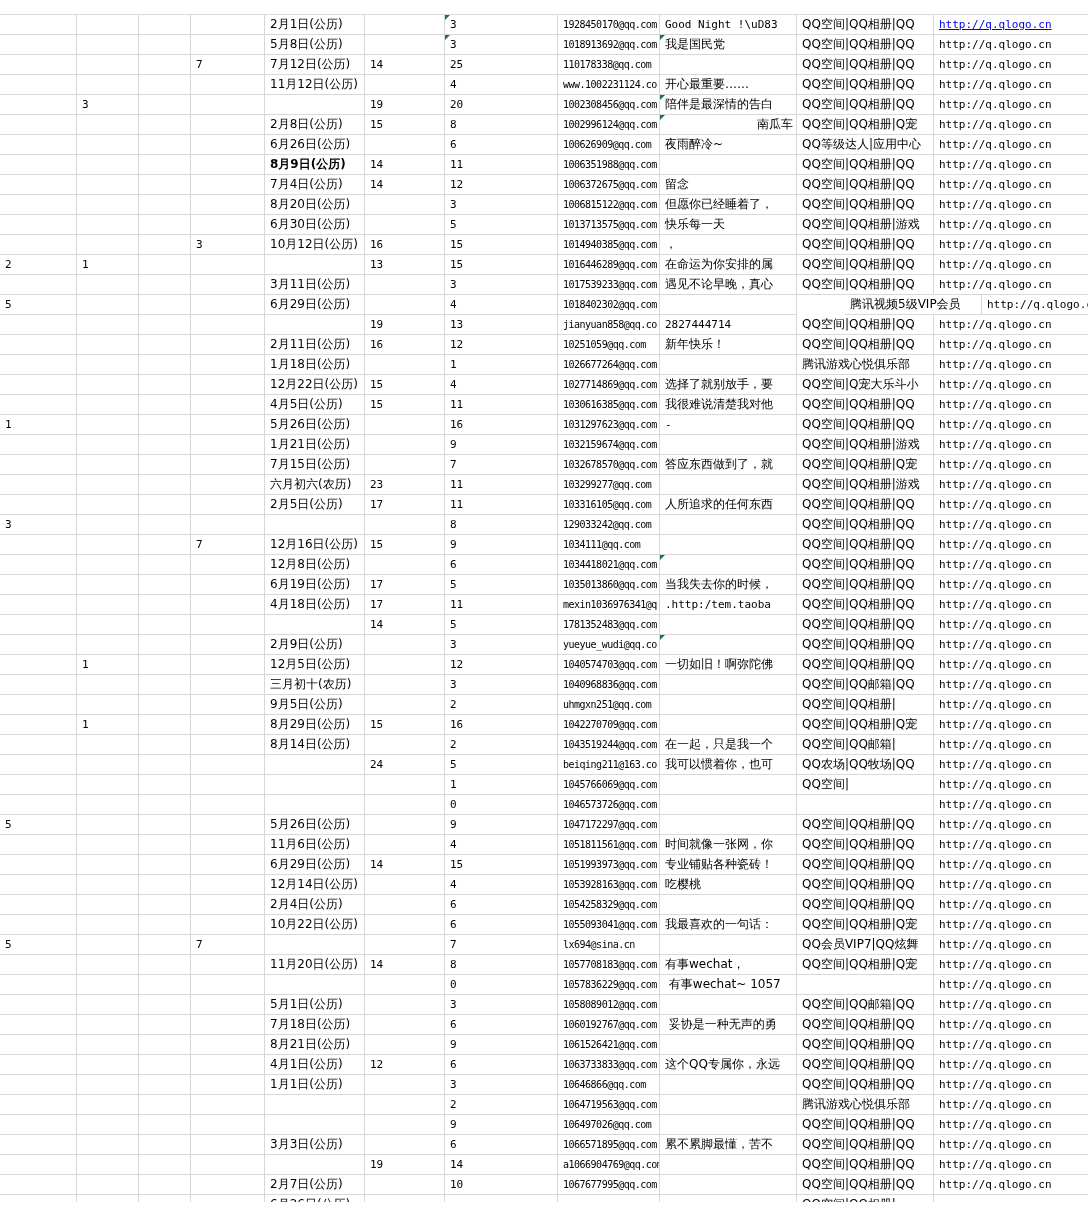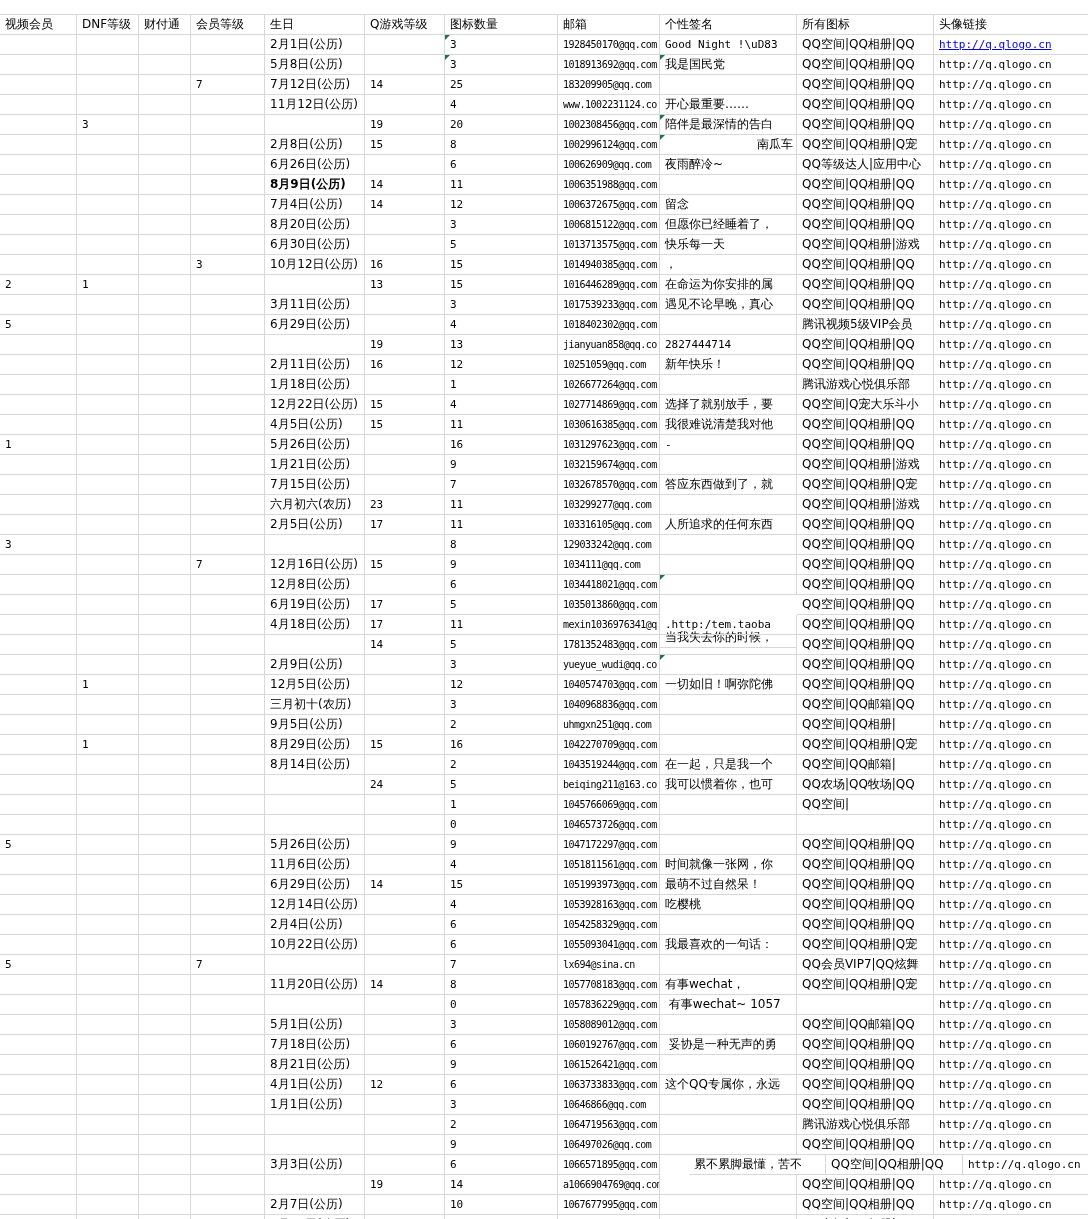--- a/index.html
+++ b/index.html
@@ -22,33 +22,20 @@
   .green-tri{position:absolute;top:0;left:0;width:0;height:0;
              border-top:5px solid #217346;border-right:5px solid transparent;}
   a.qlink{color:#0000ee;text-decoration:underline;}
 </style>
 </head>
 <body>
 
 <div class="sheet">
     <div class="topstrip"></div>
     <div class="row">
-      <div class="cell hdr" style="width: 77px;">视频会员</div>
-      <div class="cell hdr" style="width: 62px;">DNF等级</div>
-      <div class="cell hdr" style="width: 52px;">财付通</div>
-      <div class="cell hdr" style="width: 74px;">会员等级</div>
-      <div class="cell hdr" style="width: 100px;">生日</div>
-      <div class="cell hdr" style="width: 80px;">Q游戏等级</div>
-      <div class="cell hdr" style="width: 113px;">图标数量</div>
-      <div class="cell hdr" style="width: 102px;">邮箱</div>
-      <div class="cell hdr" style="width: 137px;">个性签名</div>
-      <div class="cell hdr" style="width: 137px;">所有图标</div>
-      <div class="cell last hdr" style="width: 154px;">头像链接</div>
-    </div>
-    <div class="row">
       <div class="cell c-num" style="width: 77px;"></div>
       <div class="cell c-num" style="width: 62px;"></div>
       <div class="cell c-num" style="width: 52px;"></div>
       <div class="cell c-num" style="width: 74px;"></div>
       <div class="cell c-cjk" style="width: 100px;">2月1日(公历)</div>
       <div class="cell c-num" style="width: 80px;"></div>
       <div class="cell c-num" style="width: 113px;">3<span class="green-tri"></span></div>
       <div class="cell c-email" style="width: 102px;">1928450170@qq.com</div>
       <div class="cell c-ascii" style="width: 137px;">Good Night !\uD83</div>
       <div class="cell c-cjk" style="width: 137px;">QQ空间|QQ相册|QQ</div>
@@ -68,21 +55,21 @@
       <div class="cell last c-link" style="width: 154px;">http://q.qlogo.cn</div>
     </div>
     <div class="row">
       <div class="cell c-num" style="width: 77px;"></div>
       <div class="cell c-num" style="width: 62px;"></div>
       <div class="cell c-num" style="width: 52px;"></div>
       <div class="cell c-num" style="width: 74px;">7</div>
       <div class="cell c-cjk" style="width: 100px;">7月12日(公历)</div>
       <div class="cell c-num" style="width: 80px;">14</div>
       <div class="cell c-num" style="width: 113px;">25</div>
-      <div class="cell c-email" style="width: 102px;">183209905@qq.com</div>
+      <div class="cell c-email" style="width: 102px;">110178338@qq.com</div>
       <div class="cell c-ascii" style="width: 137px;"></div>
       <div class="cell c-cjk" style="width: 137px;">QQ空间|QQ相册|QQ</div>
       <div class="cell last c-link" style="width: 154px;">http://q.qlogo.cn</div>
     </div>
     <div class="row">
       <div class="cell c-num" style="width: 77px;"></div>
       <div class="cell c-num" style="width: 62px;"></div>
       <div class="cell c-num" style="width: 52px;"></div>
       <div class="cell c-num" style="width: 74px;"></div>
       <div class="cell c-cjk" style="width: 100px;">11月12日(公历)</div>
@@ -226,21 +213,21 @@
     <div class="row">
       <div class="cell c-num" style="width: 77px;">5</div>
       <div class="cell c-num" style="width: 62px;"></div>
       <div class="cell c-num" style="width: 52px;"></div>
       <div class="cell c-num" style="width: 74px;"></div>
       <div class="cell c-cjk" style="width: 100px;">6月29日(公历)</div>
       <div class="cell c-num" style="width: 80px;"></div>
       <div class="cell c-num" style="width: 113px;">4</div>
       <div class="cell c-email" style="width: 102px;">1018402302@qq.com</div>
       <div class="cell c-ascii" style="width: 137px;"></div>
-      <div class="cell c-cjk" style="width: 137px;">腾讯视频5级VIP会员</div>
+      <div class="cell c-cjk" style="width: 137px; margin-left: 48px;">腾讯视频5级VIP会员</div>
       <div class="cell last c-link" style="width: 154px;">http://q.qlogo.cn</div>
     </div>
     <div class="row">
       <div class="cell c-num" style="width: 77px;"></div>
       <div class="cell c-num" style="width: 62px;"></div>
       <div class="cell c-num" style="width: 52px;"></div>
       <div class="cell c-num" style="width: 74px;"></div>
       <div class="cell c-cjk" style="width: 100px;"></div>
       <div class="cell c-num" style="width: 80px;">19</div>
       <div class="cell c-num" style="width: 113px;">13</div>
@@ -407,21 +394,21 @@
     </div>
     <div class="row">
       <div class="cell c-num" style="width: 77px;"></div>
       <div class="cell c-num" style="width: 62px;"></div>
       <div class="cell c-num" style="width: 52px;"></div>
       <div class="cell c-num" style="width: 74px;"></div>
       <div class="cell c-cjk" style="width: 100px;">6月19日(公历)</div>
       <div class="cell c-num" style="width: 80px;">17</div>
       <div class="cell c-num" style="width: 113px;">5</div>
       <div class="cell c-email" style="width: 102px;">1035013860@qq.com</div>
-      <div class="cell c-cjk" style="width: 137px; margin-top: 33px;">当我失去你的时候，</div>
+      <div class="cell c-cjk" style="width: 137px;">当我失去你的时候，</div>
       <div class="cell c-cjk" style="width: 137px;">QQ空间|QQ相册|QQ</div>
       <div class="cell last c-link" style="width: 154px;">http://q.qlogo.cn</div>
     </div>
     <div class="row">
       <div class="cell c-num" style="width: 77px;"></div>
       <div class="cell c-num" style="width: 62px;"></div>
       <div class="cell c-num" style="width: 52px;"></div>
       <div class="cell c-num" style="width: 74px;"></div>
       <div class="cell c-cjk" style="width: 100px;">4月18日(公历)</div>
       <div class="cell c-num" style="width: 80px;">17</div>
@@ -589,21 +576,21 @@
     </div>
     <div class="row">
       <div class="cell c-num" style="width: 77px;"></div>
       <div class="cell c-num" style="width: 62px;"></div>
       <div class="cell c-num" style="width: 52px;"></div>
       <div class="cell c-num" style="width: 74px;"></div>
       <div class="cell c-cjk" style="width: 100px;">6月29日(公历)</div>
       <div class="cell c-num" style="width: 80px;">14</div>
       <div class="cell c-num" style="width: 113px;">15</div>
       <div class="cell c-email" style="width: 102px;">1051993973@qq.com</div>
-      <div class="cell c-cjk" style="width: 137px;">最萌不过自然呆！</div>
+      <div class="cell c-cjk" style="width: 137px;">专业铺贴各种瓷砖！</div>
       <div class="cell c-cjk" style="width: 137px;">QQ空间|QQ相册|QQ</div>
       <div class="cell last c-link" style="width: 154px;">http://q.qlogo.cn</div>
     </div>
     <div class="row">
       <div class="cell c-num" style="width: 77px;"></div>
       <div class="cell c-num" style="width: 62px;"></div>
       <div class="cell c-num" style="width: 52px;"></div>
       <div class="cell c-num" style="width: 74px;"></div>
       <div class="cell c-cjk" style="width: 100px;">12月14日(公历)</div>
       <div class="cell c-num" style="width: 80px;"></div>
@@ -771,21 +758,21 @@
     </div>
     <div class="row">
       <div class="cell c-num" style="width: 77px;"></div>
       <div class="cell c-num" style="width: 62px;"></div>
       <div class="cell c-num" style="width: 52px;"></div>
       <div class="cell c-num" style="width: 74px;"></div>
       <div class="cell c-cjk" style="width: 100px;">3月3日(公历)</div>
       <div class="cell c-num" style="width: 80px;"></div>
       <div class="cell c-num" style="width: 113px;">6</div>
       <div class="cell c-email" style="width: 102px;">1066571895@qq.com</div>
-      <div class="cell c-cjk" style="width: 137px; margin-left: 29px;">累不累脚最懂，苦不</div>
+      <div class="cell c-cjk" style="width: 137px;">累不累脚最懂，苦不</div>
       <div class="cell c-cjk" style="width: 137px;">QQ空间|QQ相册|QQ</div>
       <div class="cell last c-link" style="width: 154px;">http://q.qlogo.cn</div>
     </div>
     <div class="row">
       <div class="cell c-num" style="width: 77px;"></div>
       <div class="cell c-num" style="width: 62px;"></div>
       <div class="cell c-num" style="width: 52px;"></div>
       <div class="cell c-num" style="width: 74px;"></div>
       <div class="cell c-cjk" style="width: 100px;"></div>
       <div class="cell c-num" style="width: 80px;">19</div>

